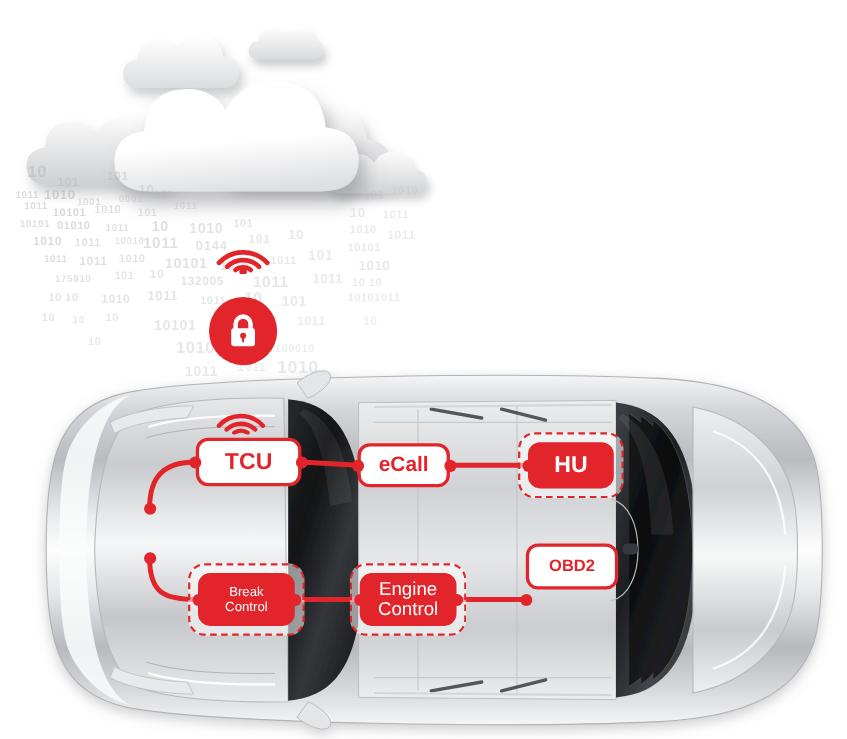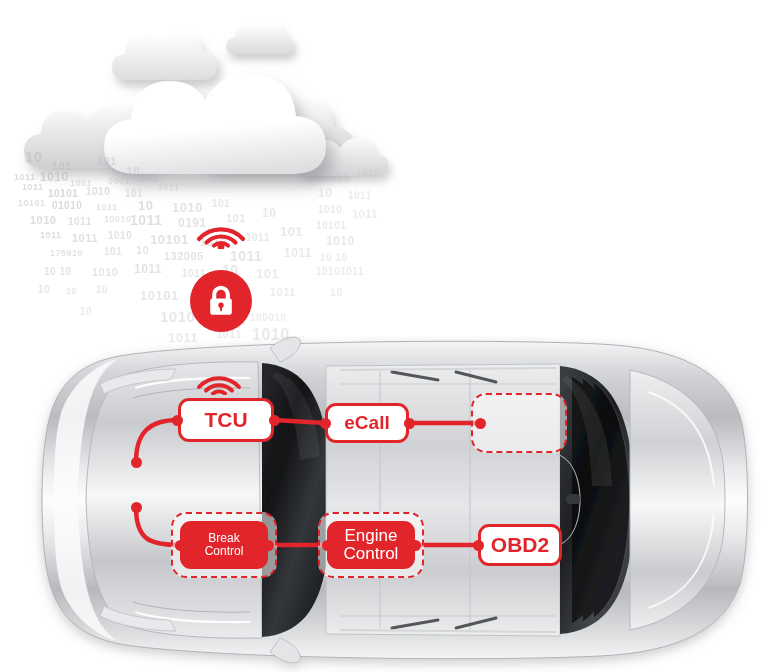--- a/index.html
+++ b/index.html
@@ -182,21 +182,21 @@
       <span class="bit" style="left: 138px; top: 78px; font-size: 13px; opacity: 0.45;">10</span>
       <span class="bit" style="left: 18px; top: 78px; font-size: 9px; opacity: 0.45;">10101</span>
       <span class="bit" style="left: 52px; top: 80px; font-size: 10px; opacity: 0.52;">01010</span>
       <span class="bit" style="left: 96px; top: 82px; font-size: 9px; opacity: 0.42;">1011</span>
       <span class="bit" style="left: 172px; top: 80px; font-size: 13px; opacity: 0.4;">1010</span>
       <span class="bit" style="left: 212px; top: 78px; font-size: 10px; opacity: 0.35;">101</span>
       <span class="bit" style="left: 30px; top: 94px; font-size: 11px; opacity: 0.5;">1010</span>
       <span class="bit" style="left: 68px; top: 96px; font-size: 10px; opacity: 0.45;">1011</span>
       <span class="bit" style="left: 104px; top: 94px; font-size: 9px; opacity: 0.38;">10010</span>
       <span class="bit" style="left: 130px; top: 92px; font-size: 14px; opacity: 0.45;">1011</span>
-      <span class="bit" style="left: 178px; top: 96px; font-size: 12px; opacity: 0.4;">0191</span>
+      <span class="bit" style="left: 178px; top: 96px; font-size: 12px; opacity: 0.4;">0144</span>
       <span class="bit" style="left: 226px; top: 92px; font-size: 11px; opacity: 0.35;">101</span>
       <span class="bit" style="left: 262px; top: 86px; font-size: 12px; opacity: 0.32;">10</span>
       <span class="bit" style="left: 40px; top: 110px; font-size: 9px; opacity: 0.48;">1011</span>
       <span class="bit" style="left: 72px; top: 112px; font-size: 11px; opacity: 0.45;">1011</span>
       <span class="bit" style="left: 108px; top: 110px; font-size: 10px; opacity: 0.4;">1010</span>
       <span class="bit" style="left: 150px; top: 112px; font-size: 13px; opacity: 0.42;">10101</span>
       <span class="bit" style="left: 200px; top: 116px; font-size: 11px; opacity: 0.38;">1010</span>
       <span class="bit" style="left: 246px; top: 112px; font-size: 10px; opacity: 0.32;">1011</span>
       <span class="bit" style="left: 280px; top: 104px; font-size: 13px; opacity: 0.3;">101</span>
       <span class="bit" style="left: 50px; top: 128px; font-size: 9px; opacity: 0.42;">175910</span>
@@ -425,33 +425,36 @@
     </div>
 
     <div class="node plain" style="left:325px;top:403px;width:84px;height:40px;font-size:19px;">
       <span class="lbl">eCall</span>
     </div>
 
     <div class="node plain" style="left:178px;top:398px;width:96px;height:44px;font-size:21px;">
       <span class="lbl">TCU</span>
     </div>
 
+    <div class="node filled bold" style="left:480px;top:402px;width:78px;height:42px;font-size:21px;">
+      <span class="lbl">HU</span>
+    </div>
 
 
     <div class="node filled" style="left:180px;top:521px;width:88px;height:48px;font-size:12px;white-space:pre-line;">
       <span class="lbl">Break
 Control</span>
     </div>
 
     <div class="node filled" style="left:327px;top:521px;width:88px;height:48px;font-size:17px;white-space:pre-line;">
       <span class="lbl">Engine
 Control</span>
     </div>
 
-    <div class="node plain" style="left:478px;top:524px;width:84px;height:42px;font-size:21px;">
+    <div class="node plain" style="left:478px;top:494px;width:84px;height:42px;font-size:15px;">
       <span class="lbl">OBD2</span>
     </div>
 
     <div class="dot" style="left:172px;top:415px;"></div>
     <div class="dot" style="left:269px;top:415px;"></div>
     <div class="dot" style="left:320px;top:418px;"></div>
     <div class="dot" style="left:404px;top:418px;"></div>
     <div class="dot" style="left:475px;top:418px;"></div>
     <div class="dot" style="left:131px;top:457px;"></div>
     <div class="dot" style="left:131px;top:502px;"></div>

